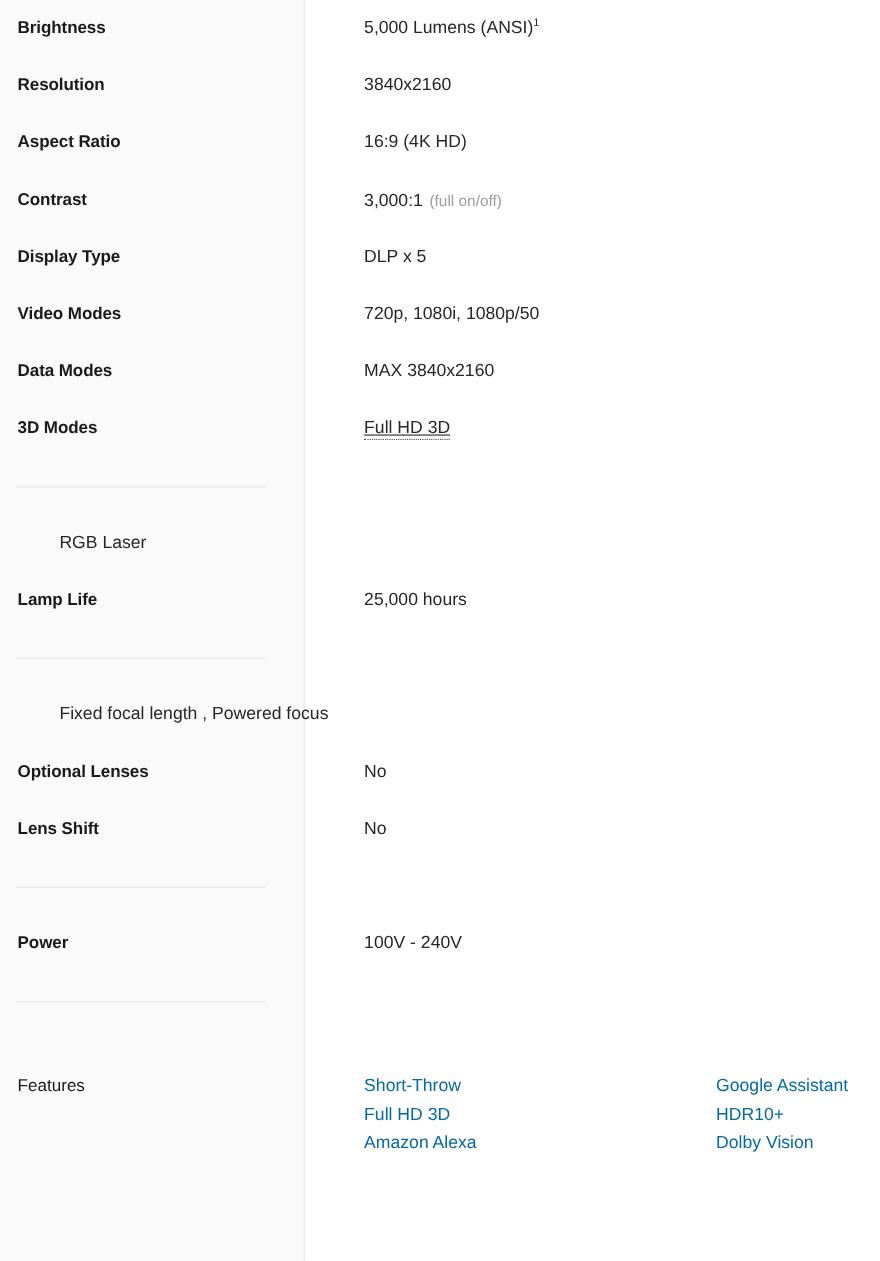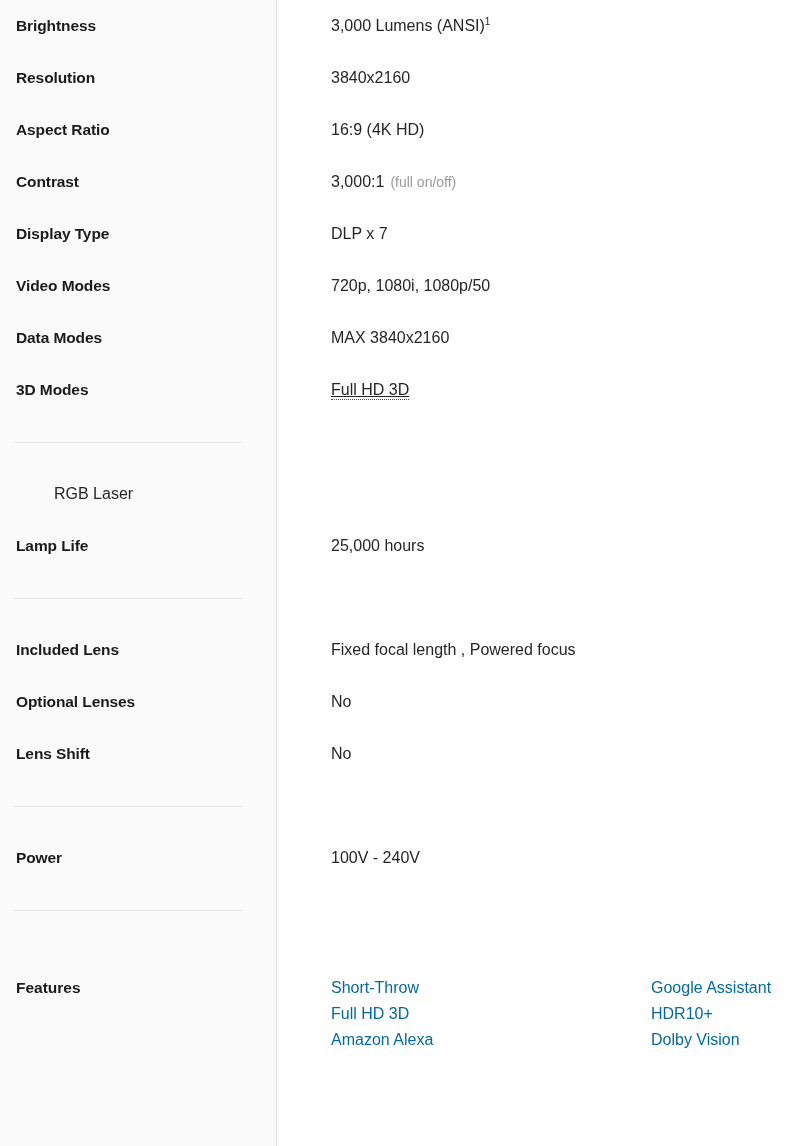--- a/index.html
+++ b/index.html
@@ -108,21 +108,21 @@
   
   .features-row {
     display: flex;
     align-items: flex-start;
   }
   .features-label {
     width: 277px;
     flex: 0 0 277px;
     padding-left: 16px;
     font-size: 15.5px;
-    font-weight: bold;
+    font-weight: normal;
     color: #1a1a1a;
     line-height: 26px;
     padding-top: 39px;
   }
   .features-cols {
     flex: 1 1 auto;
     display: flex;
     padding-left: 54px;
     padding-top: 39px;
   }
@@ -141,41 +141,41 @@
 <body>
 
 <div class="spec-sheet">
 
   <div class="label-col-bg"></div>
 
   <div class="rows">
 
     <div class="spec-row">
       <div class="spec-label">Brightness</div>
-      <div class="spec-value"><span>3,000 Lumens (ANSI)</span><span class="sup">1</span></div>
+      <div class="spec-value"><span>5,000 Lumens (ANSI)</span><span class="sup">1</span></div>
     </div>
 
     <div class="spec-row">
       <div class="spec-label">Resolution</div>
       <div class="spec-value">3840x2160</div>
     </div>
 
     <div class="spec-row">
       <div class="spec-label">Aspect Ratio</div>
       <div class="spec-value">16:9 (4K HD)</div>
     </div>
 
     <div class="spec-row">
       <div class="spec-label">Contrast</div>
       <div class="spec-value"><span>3,000:1</span><span class="muted">(full on/off)</span></div>
     </div>
 
     <div class="spec-row">
       <div class="spec-label">Display Type</div>
-      <div class="spec-value">DLP x 7</div>
+      <div class="spec-value">DLP x 5</div>
     </div>
 
 
     <div class="spec-row">
       <div class="spec-label">Video Modes</div>
       <div class="spec-value">720p, 1080i, 1080p/50</div>
     </div>
 
     <div class="spec-row">
       <div class="spec-label">Data Modes</div>
@@ -198,21 +198,20 @@
     <div class="spec-row">
       <div class="spec-label">Lamp Life</div>
       <div class="spec-value">25,000 hours</div>
     </div>
 
     <div class="section-block">
       <div class="section-break"></div>
     </div>
 
     <div class="spec-row">
-      <div class="spec-label">Included Lens</div>
       <div class="spec-value">Fixed focal length , Powered focus</div>
     </div>
 
     <div class="spec-row">
       <div class="spec-label">Optional Lenses</div>
       <div class="spec-value">No</div>
     </div>
 
     <div class="spec-row">
       <div class="spec-label">Lens Shift</div>

